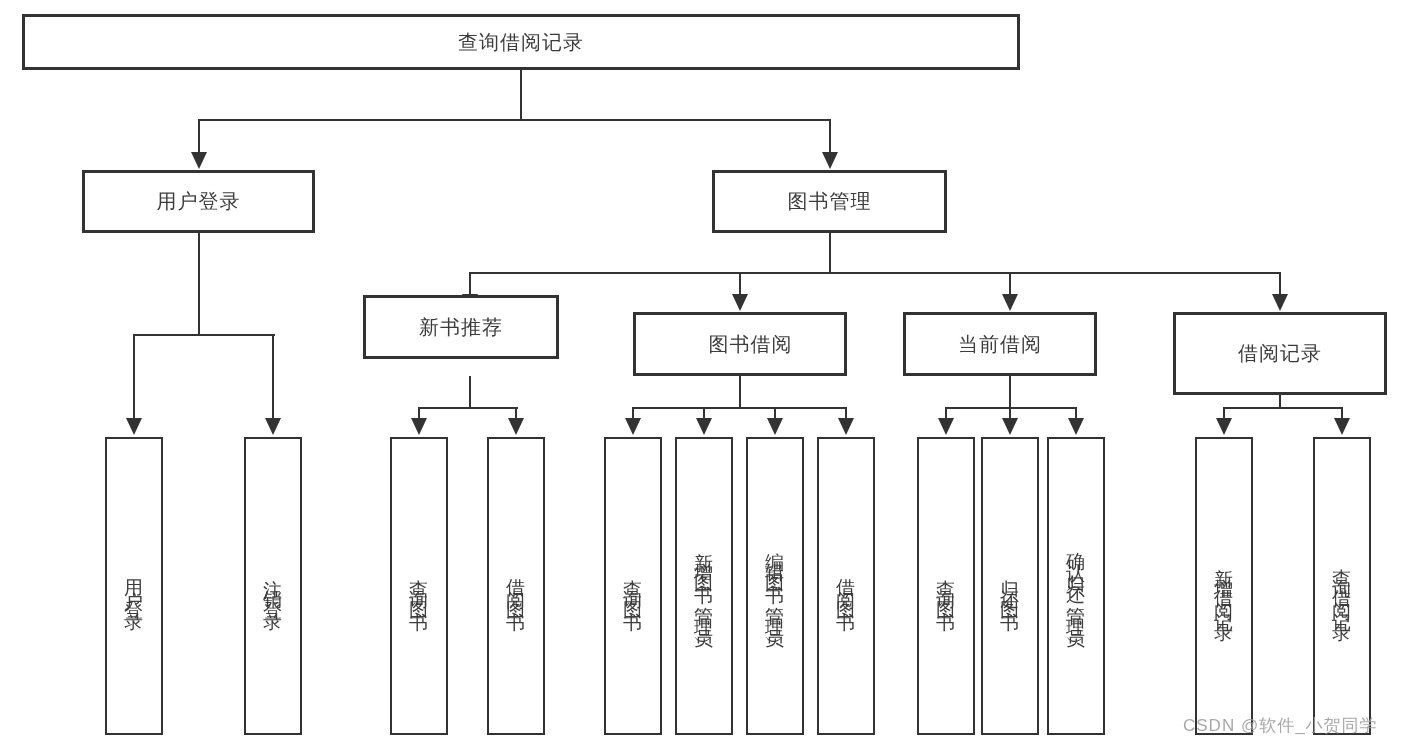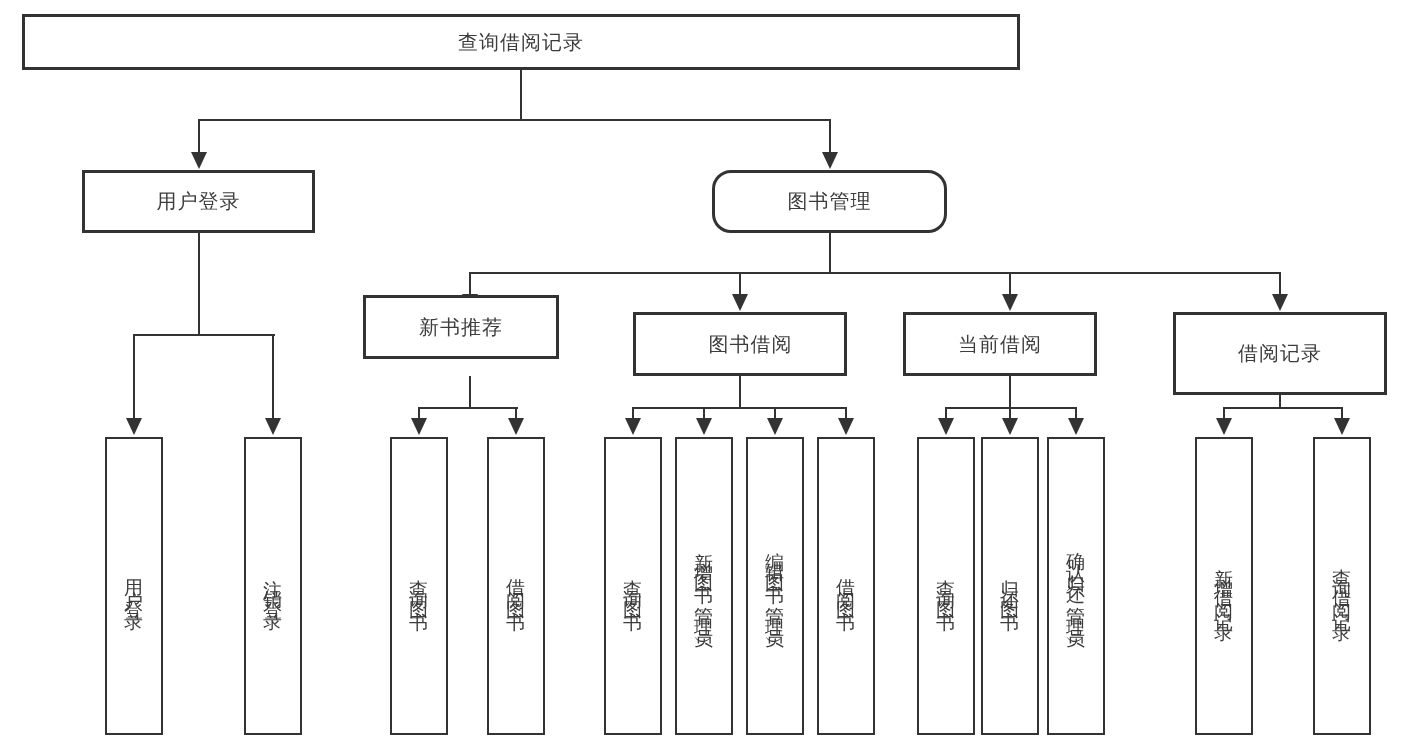--- a/index.html
+++ b/index.html
@@ -82,21 +82,21 @@
 
 <div class="canvas">
 
   <div class="hbox" style="left:22px; top:14px; width:998px; height:56px;">
     <span>查询借阅记录</span>
   </div>
 
   <div class="hbox" style="left:82px; top:170px; width:233px; height:63px;">
     <span>用户登录</span>
   </div>
-  <div class="hbox" style="left:712px; top:170px; width:235px; height:63px;border-radius:19px;">
+  <div class="hbox" style="left:712px; top:170px; width:235px; height:63px;">
     <span>图书管理</span>
   </div>
 
   <div class="hbox" style="left:363px; top:295px; width:196px; height:64px;">
     <span>新书推荐</span>
   </div>
   <div class="hbox" style="left:633px; top:312px; width:214px; height:64px;padding-left:21px;">
     <span>图书借阅</span>
   </div>
   <div class="hbox" style="left:903px; top:312px; width:194px; height:64px;">
@@ -202,14 +202,15 @@
   <div class="ah" style="left:1002px; top:418px;"></div>
   <div class="ah" style="left:1068px; top:418px;"></div>
 
   <div class="line" style="left:1279px; top:376px; width:2px;   height:32px;"></div>
   <div class="line" style="left:1223px; top:407px; width:120px; height:2px;"></div>
   <div class="line" style="left:1223px; top:407px; width:2px;   height:13px;"></div>
   <div class="line" style="left:1341px; top:407px; width:2px;   height:13px;"></div>
   <div class="ah" style="left:1216px; top:418px;"></div>
   <div class="ah" style="left:1334px; top:418px;"></div>
 
+  <div class="watermark">CSDN @软件_小贺同学</div>
 
 </div>
 
 </body></html>

